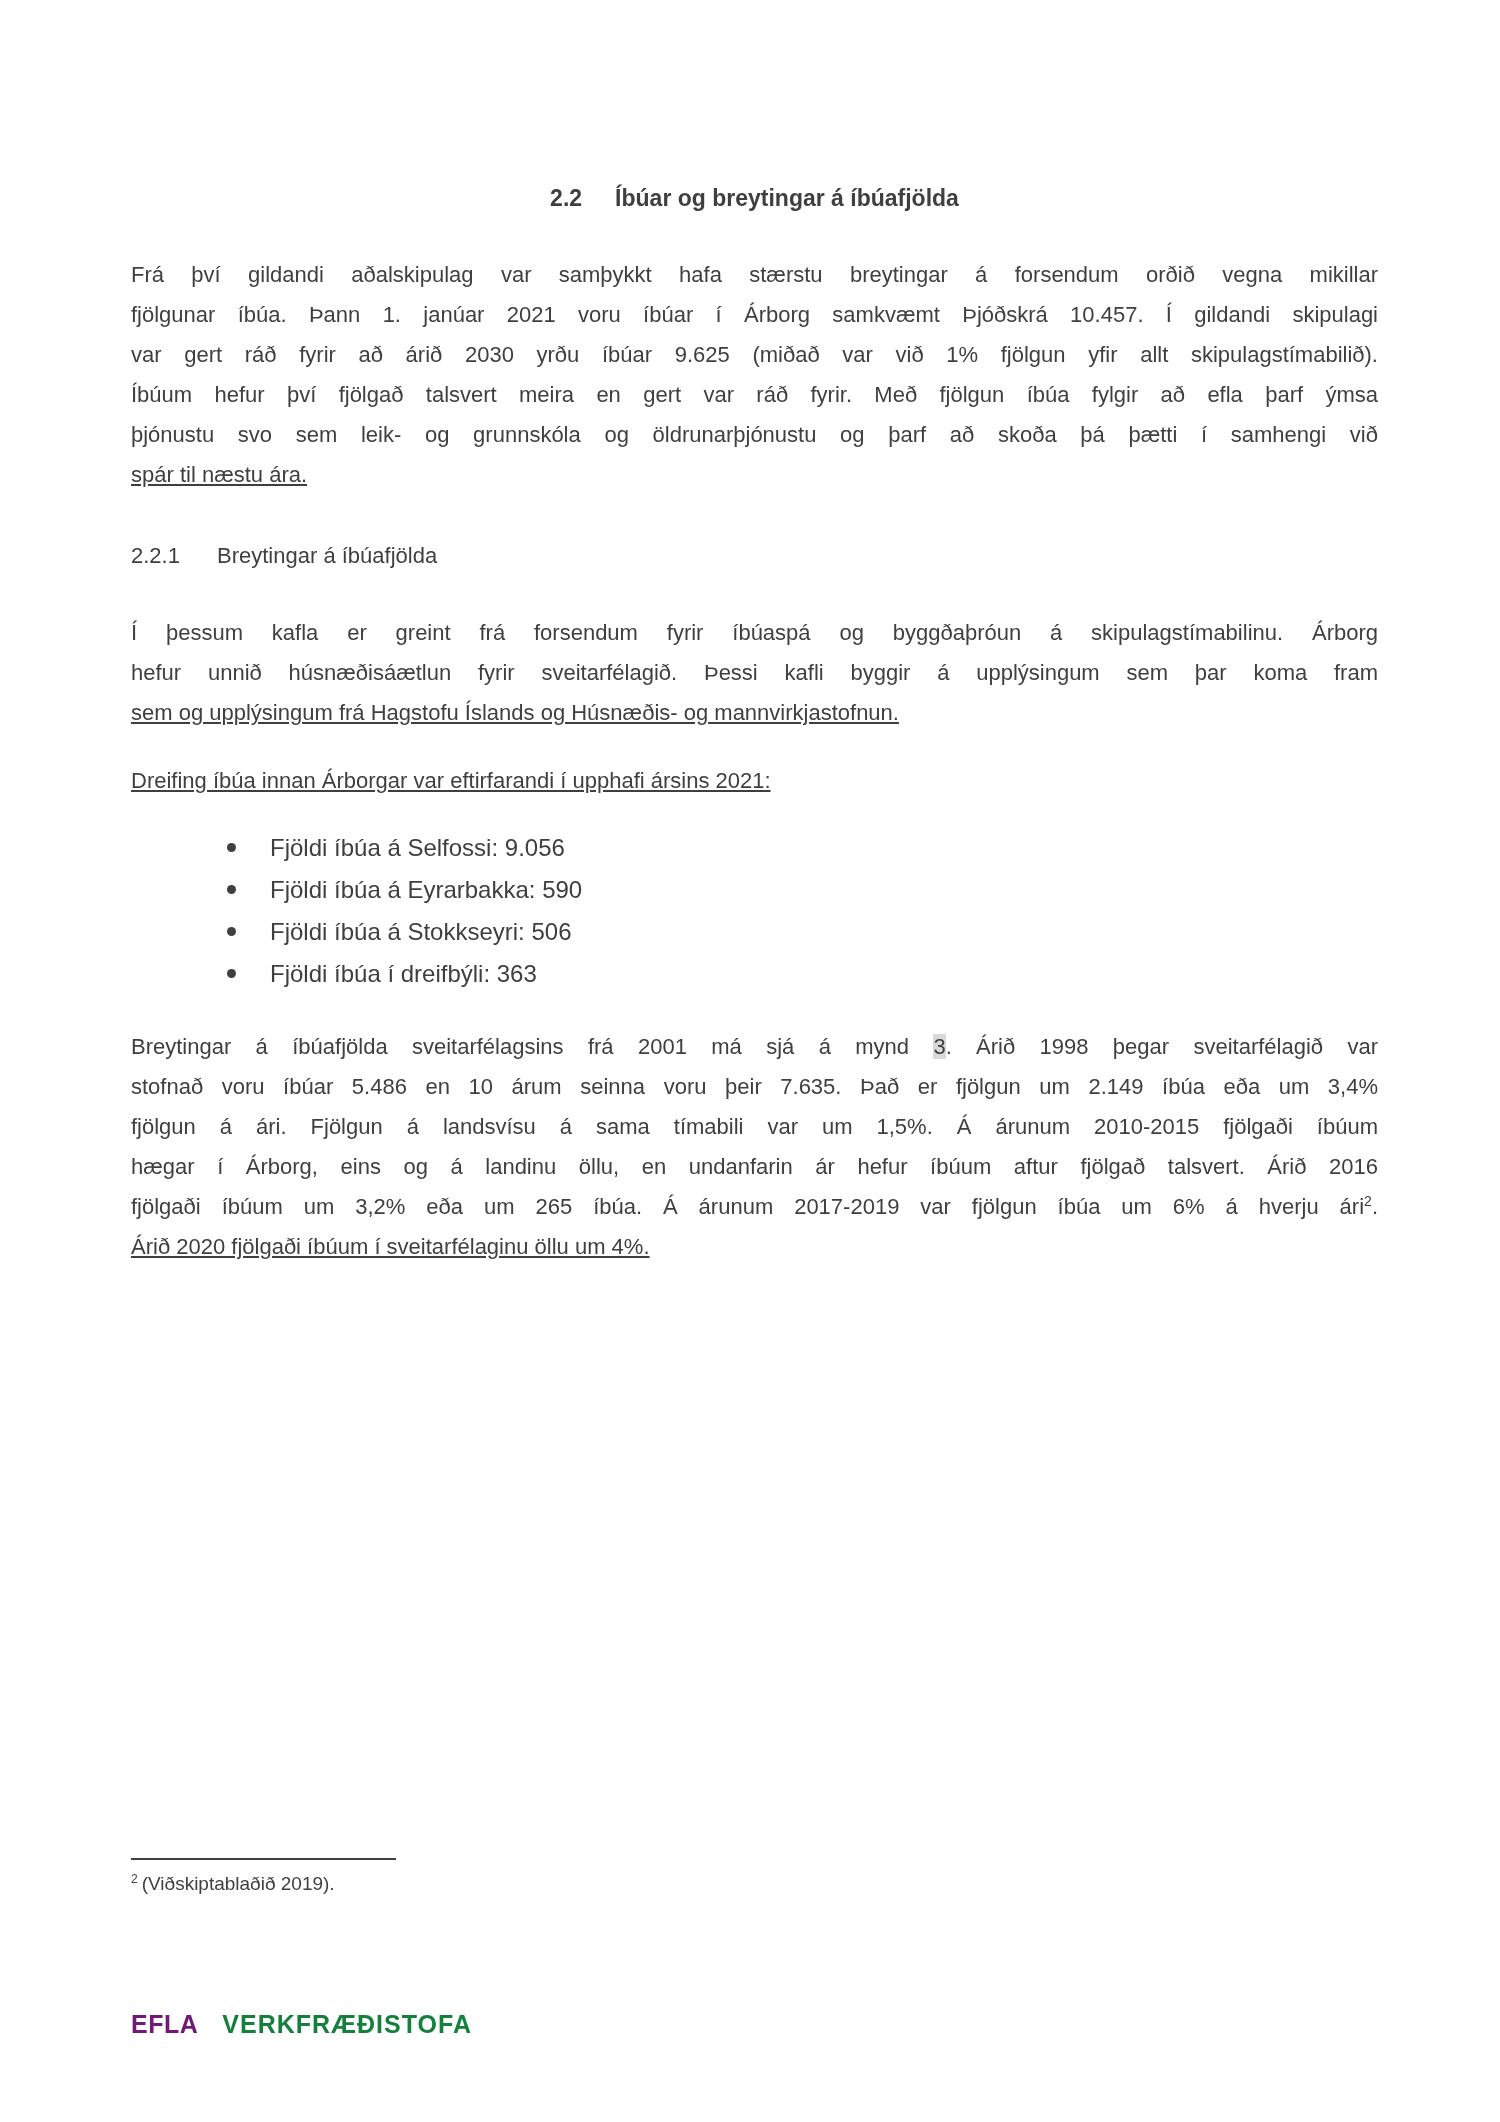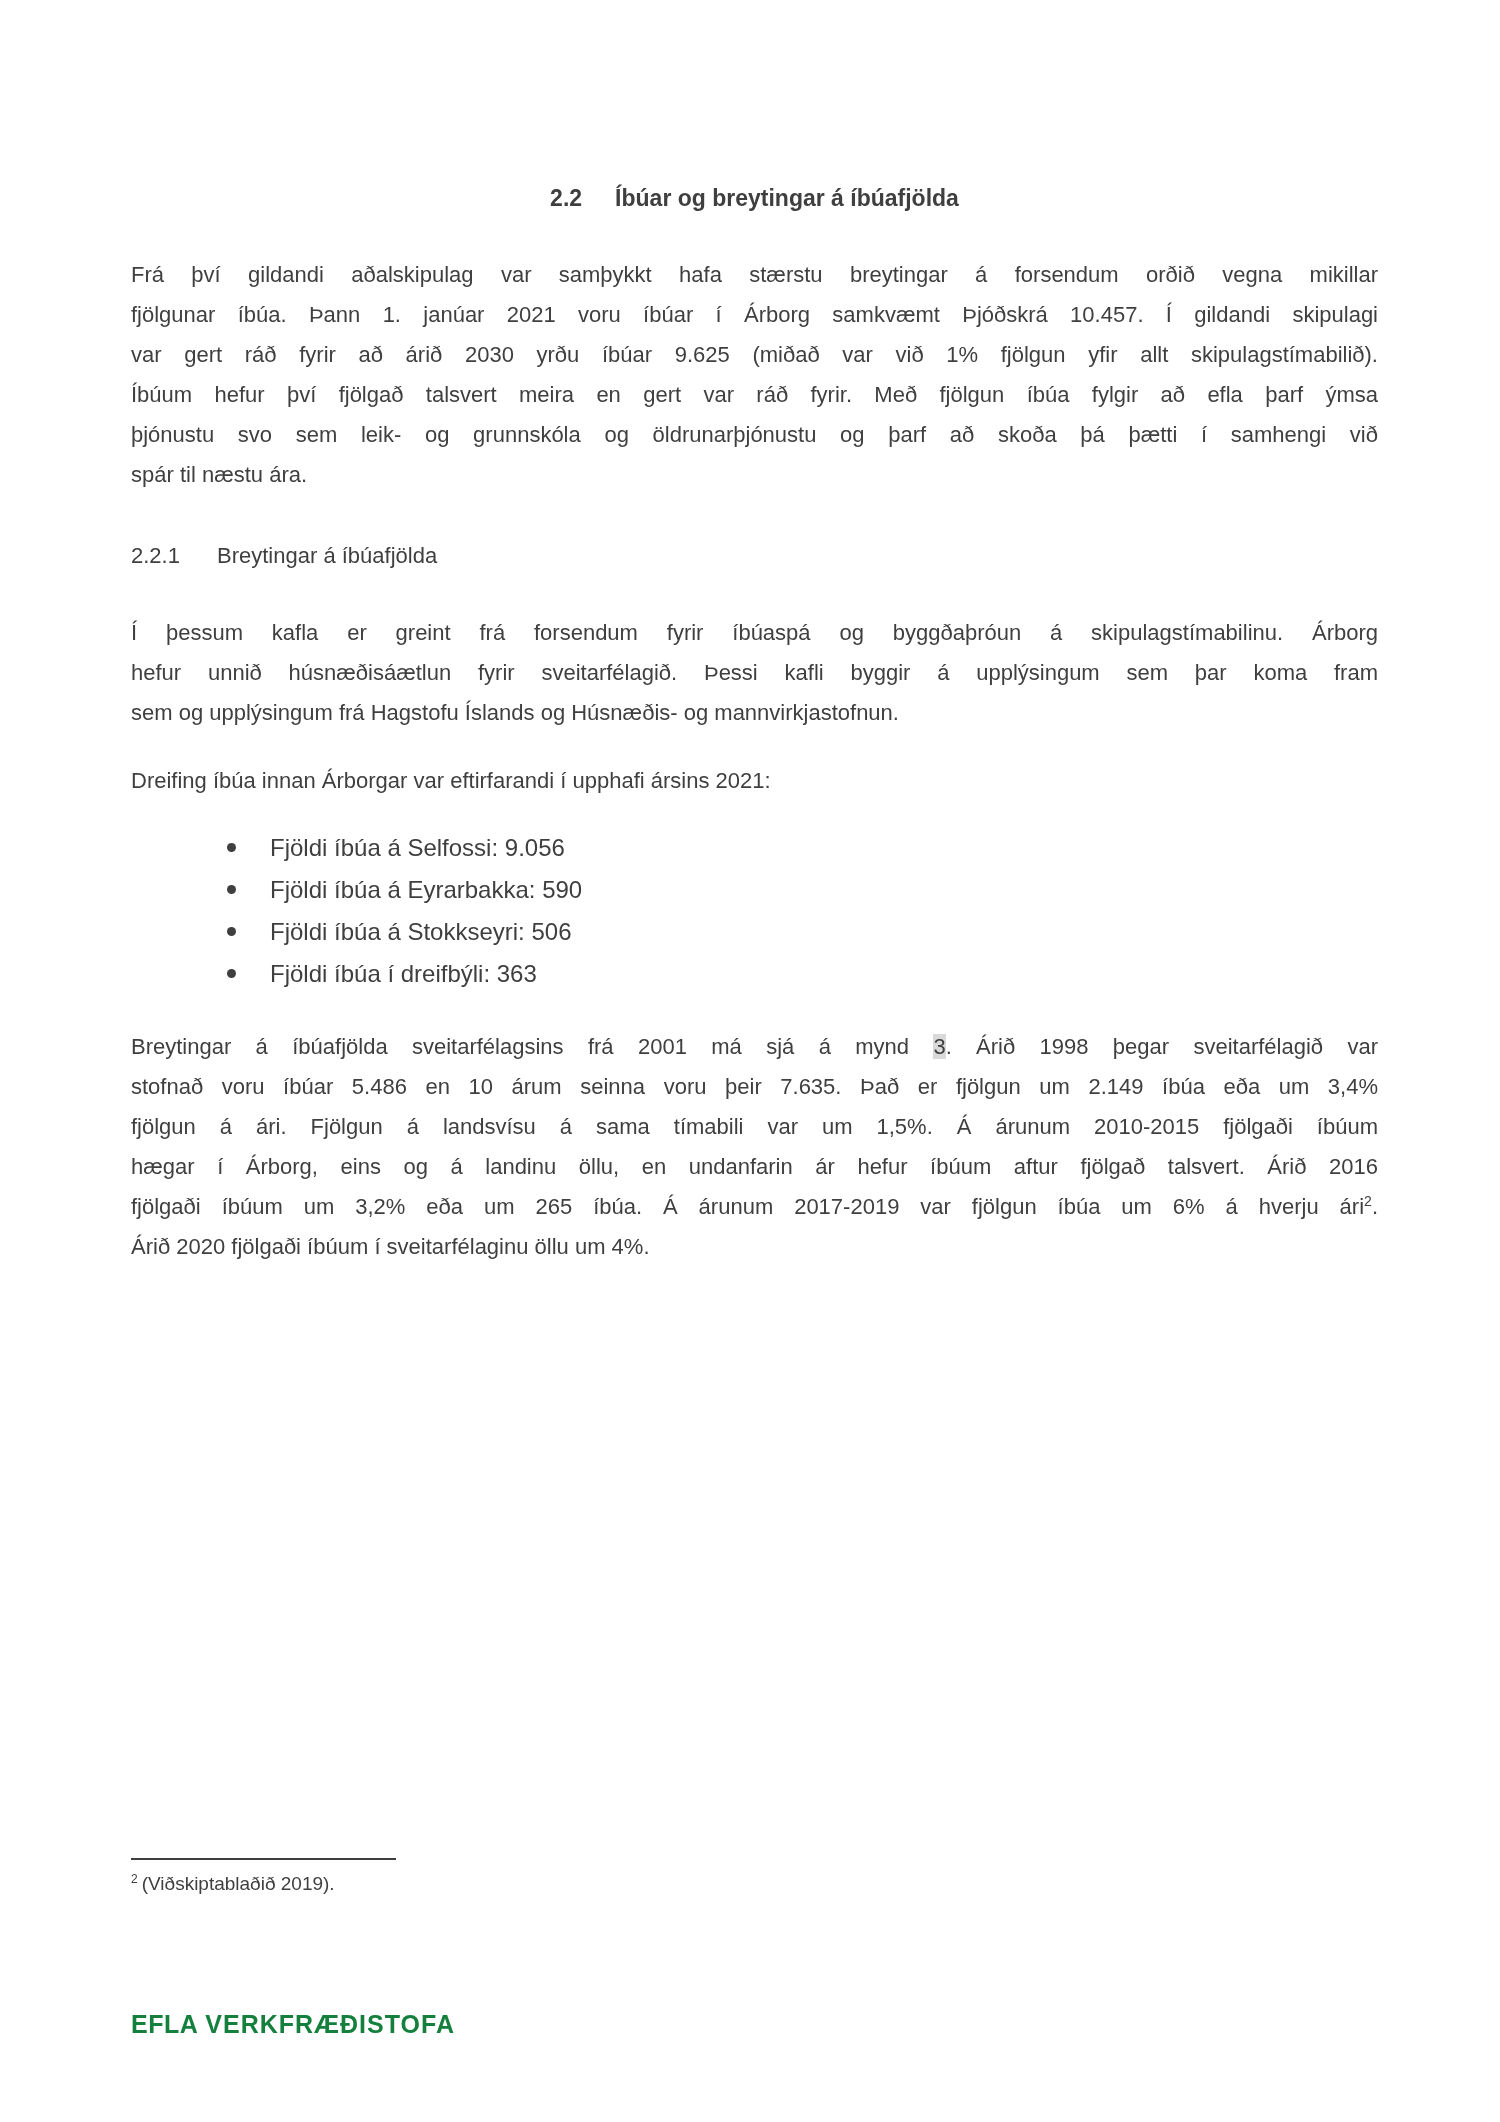--- a/index.html
+++ b/index.html
@@ -11,39 +11,39 @@
 
   .h2 { margin-top:183px; display:flex; font-size:23px; font-weight:700; line-height:30px;justify-content:center; }
   .h2 .hnum { width:65px; flex:none; }
   .h3 { margin-top:46px; display:flex; font-size:22px; font-weight:400; line-height:30px;align-items:center; }
   .h3 .hnum { width:86px; flex:none; }
 
   .para { margin-top:42px; font-size:22px; line-height:40px; }
   .para.tight { margin-top:28px; }
   .para.p3 { margin-top:32px; }
   .line { text-align:justify; text-align-last:justify; }
-  .line.last { text-align-last:left; }
+  .line.last { text-align-last:left;text-decoration:underline; }
 
   .highlight { background:#D9D9D9; }
   sup { font-size:14px; line-height:0; }
 
   ul.blist { list-style:none; margin:26px 0 0 0; padding:0; font-size:24px; line-height:42px; }
   ul.blist li { position:relative; padding-left:139px; }
   ul.blist li::before {
     content:""; position:absolute; left:96px; top:16px;
     width:9px; height:9px; border-radius:50%; background:#3F3F3F;
   }
 
   .footnote { position:absolute; left:131px; top:1858px; width:600px; }
   .fn-rule { width:265px; border-top:2px solid #3F3F3F; }
   .fn-text { margin-top:10px; font-size:19px; line-height:28px; }
   .fn-text sup { font-size:12px; margin-right:4px; }
 
   .footer { position:absolute; left:131px; top:2010px; font-size:25px; white-space:nowrap; }
-  .brand { font-weight:800; color:#15803d; letter-spacing:0.5px; margin-right:7px; }
+  .brand { font-weight:800; color:#701a75; letter-spacing:0.5px; margin-right:24px; }
   .brand-suffix { font-weight:700; color:#15803d; letter-spacing:1px; }
 </style>
 </head>
 <body>
 
 <div class="page">
   <div class="content">
 
     <div class="h2">
       <span class="hnum">2.2</span>

